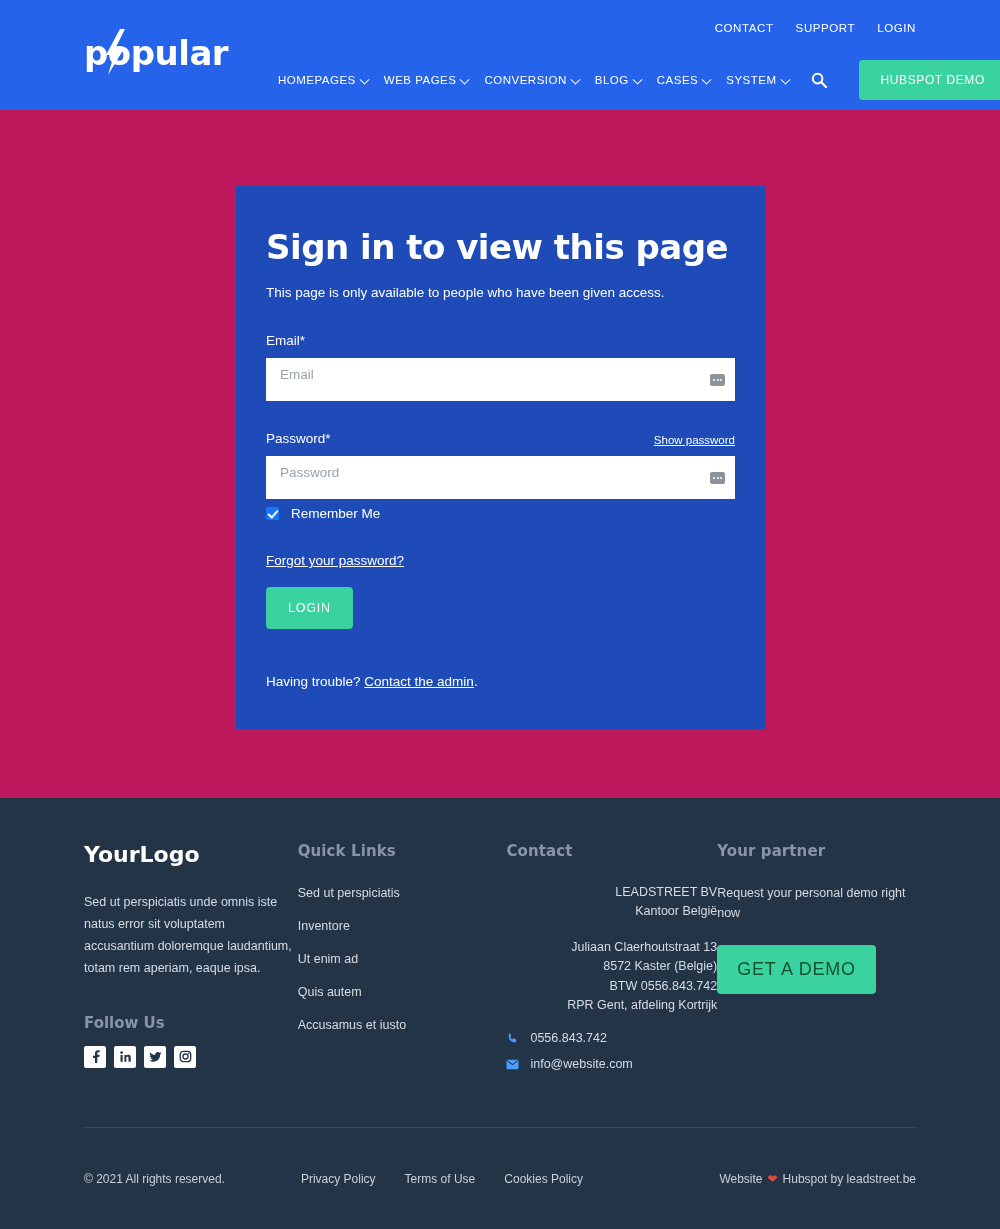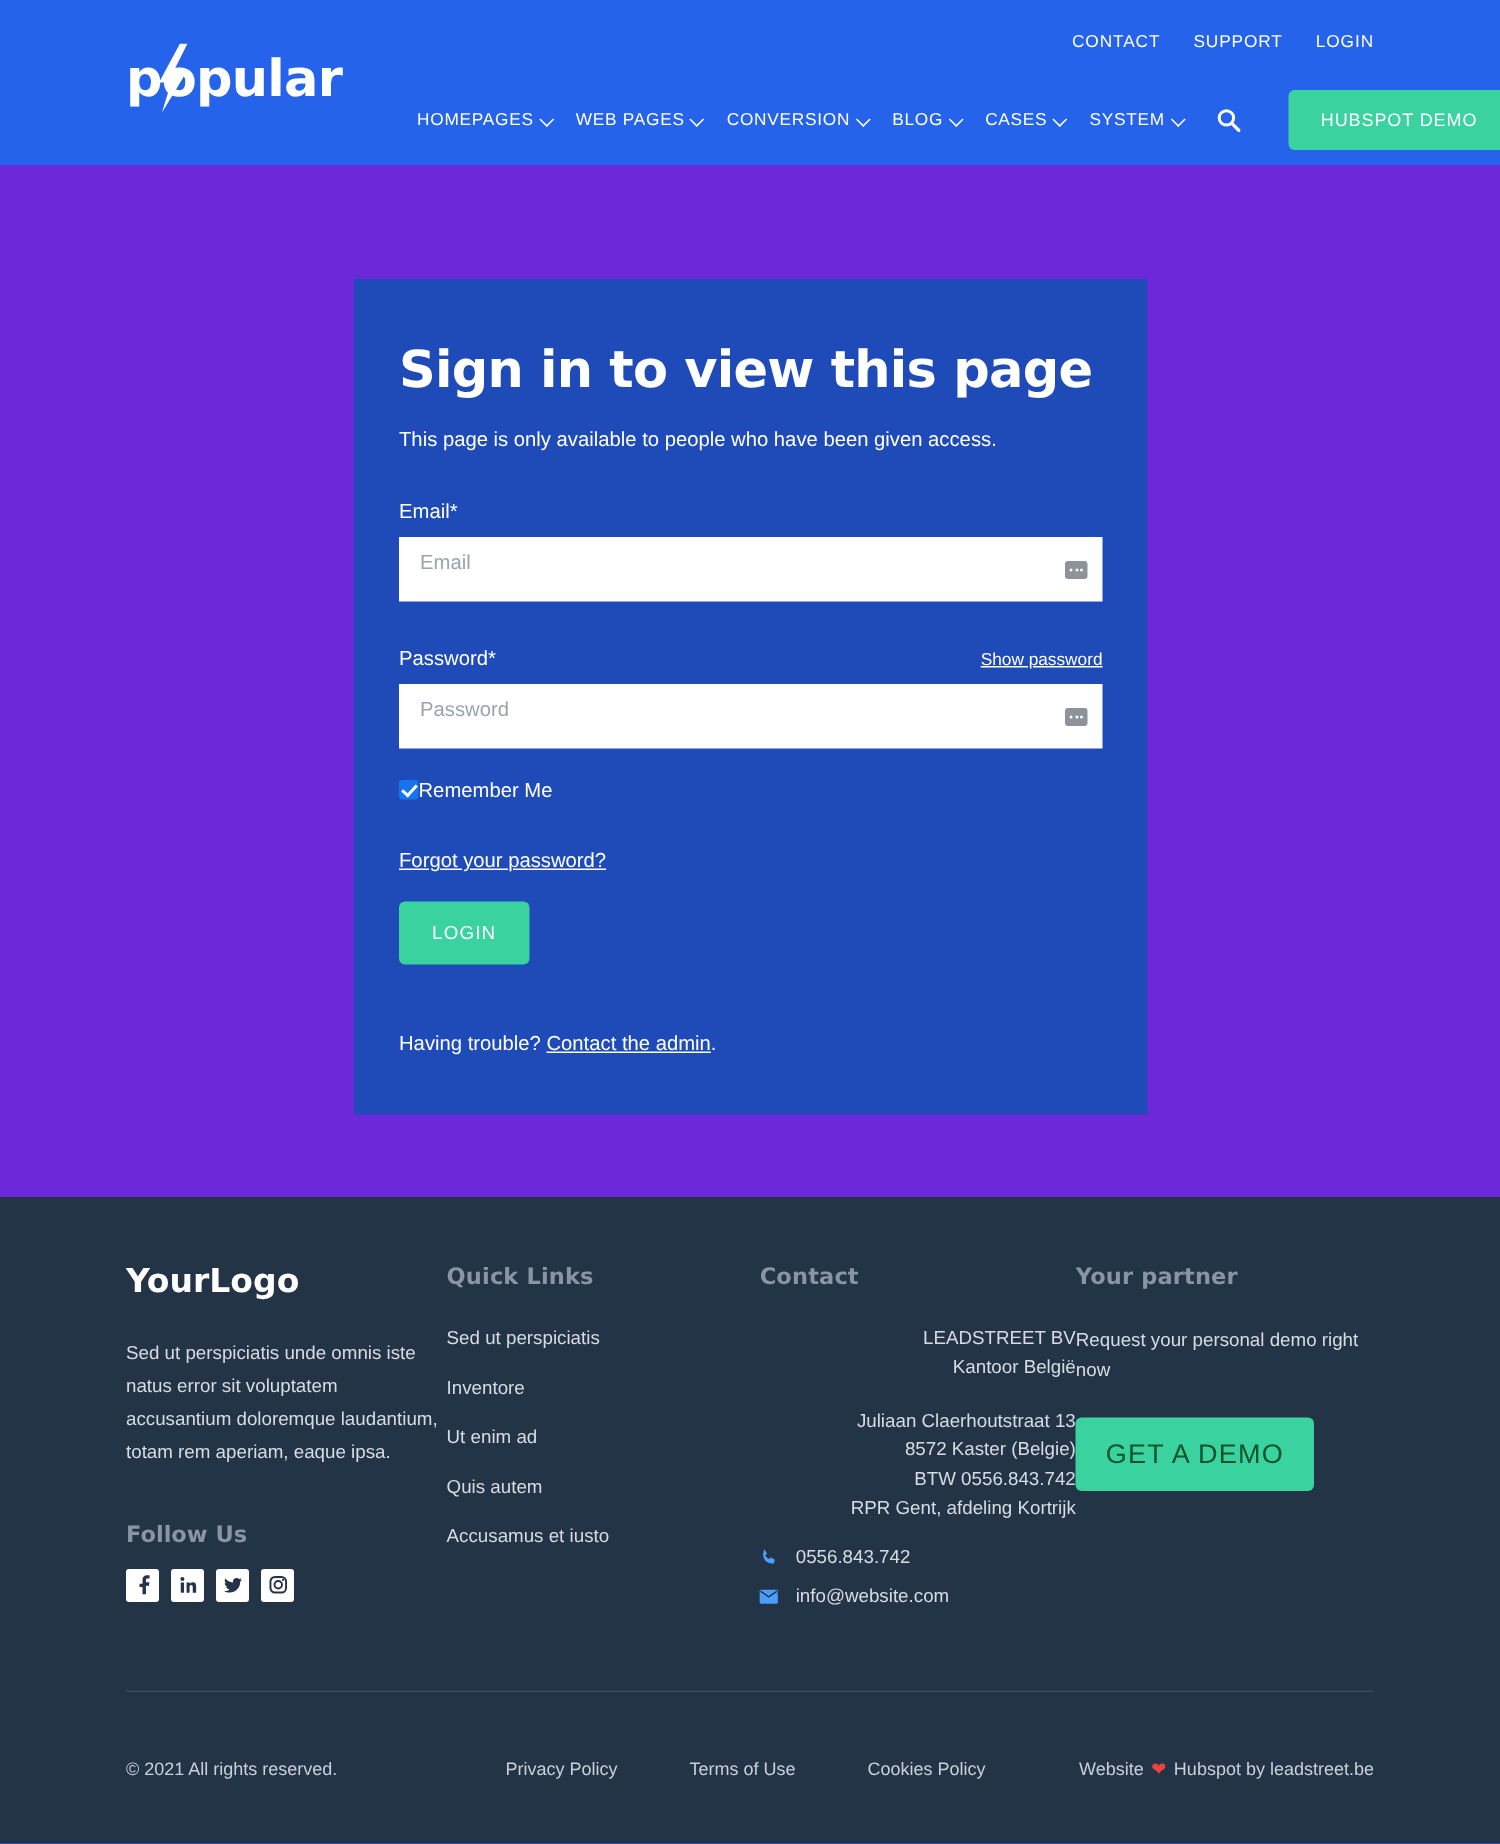--- a/index.html
+++ b/index.html
@@ -96,21 +96,21 @@
     border-radius: 4px;
     border: none;
     cursor: pointer;
     font-family: "Liberation Sans", sans-serif;
     white-space: nowrap;
   }
 
   
   .hero {
     height: 688px;
-    background: #6d28d9;
+    background: #be185d;
     position: relative;
   }
   .card {
     position: absolute;
     left: 236px;
     top: 76px;
     width: 529px;
     background: #1e4bb8;
     padding: 42px 30px 40px 30px;
   }
@@ -174,23 +174,24 @@
     display: flex;
     align-items: center;
     justify-content: center;
     gap: 1.5px;
   }
   .autofill-ico i {
     width: 2px; height: 2px; background: #fff; border-radius: 50%; display: block;
   }
 
   .remember-row {
-    margin-top: 20px;
-    display: flex;
-    align-items: center;
+    margin-top: 7px;
+    display: flex;
+    align-items: center;
+    gap: 12px;
   }
   .cbox {
     width: 13px; height: 13px;
     background: #1774f0;
     border-radius: 2px;
     position: relative;
     cursor: pointer;
     flex: none;
   }
   .cbox::after {
@@ -321,21 +322,21 @@
   .fbar {
     position: absolute;
     left: 84px; right: 84px;
     bottom: 0;
     height: 102px;
     border-top: 1px solid #3a4a5e;
     display: flex;
     align-items: center;
   }
   .fbar-copy { color: #c8d0d9; font-size: 12px; }
-  .fbar-links { display: flex; gap: 48px; margin-left: 112px; }
+  .fbar-links { display: flex; gap: 29px; margin-left: 76px; }
   .fbar-links a { color: #c8d0d9; font-size: 12px; text-decoration: none; cursor: pointer; }
   .fbar-right { margin-left: auto; color: #c8d0d9; font-size: 12px; display: flex; align-items: center; gap: 5px; }
   .heart { color: #e8453c; font-size: 12px; }
 </style>
 </head>
 <body>
 
 <div class="header">
 
   <div class="logo">

